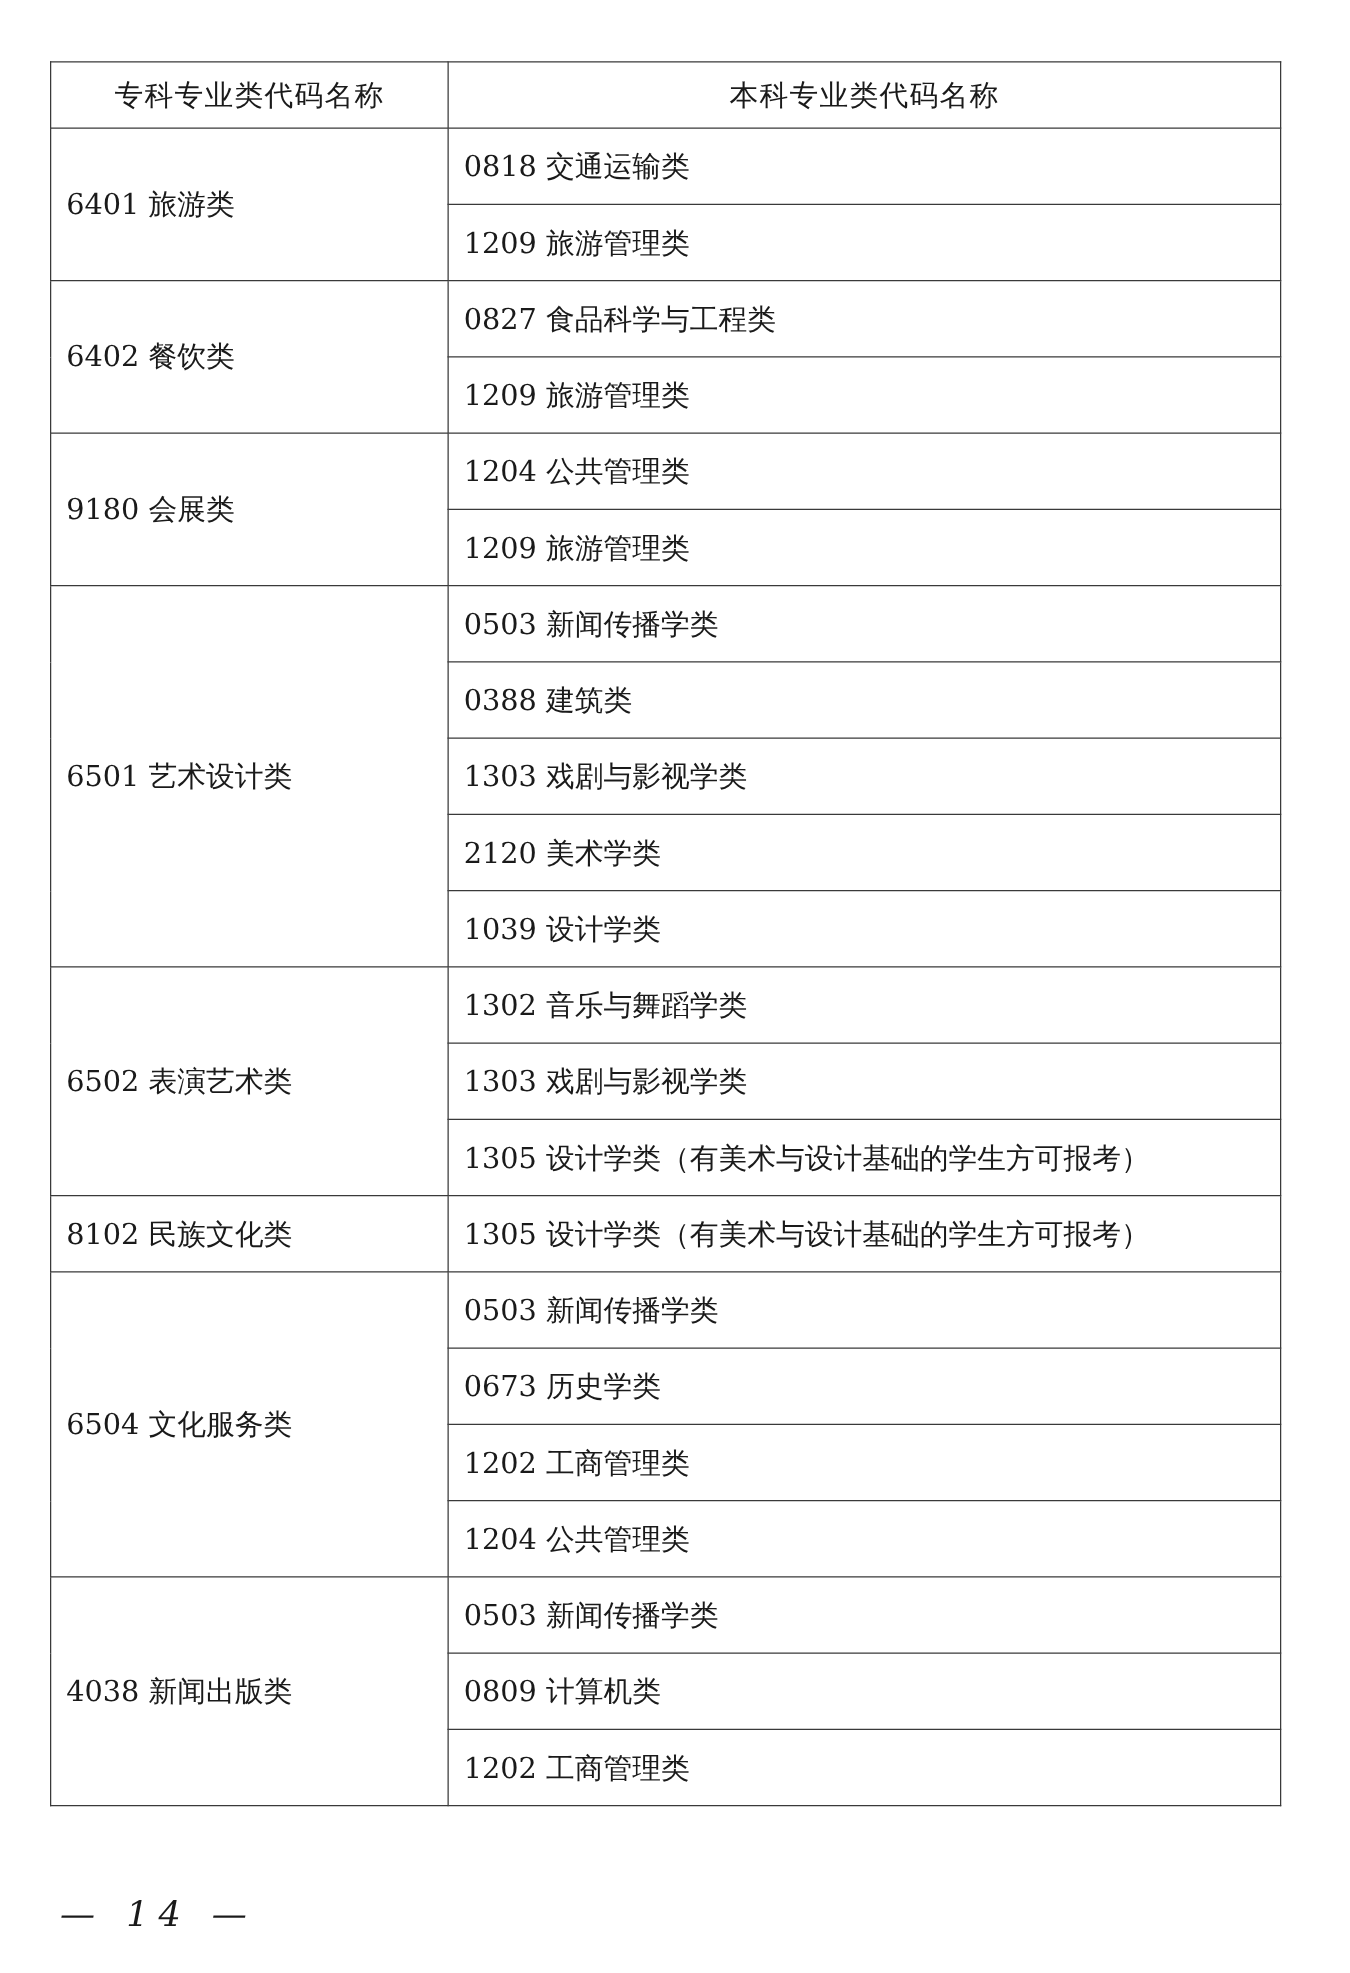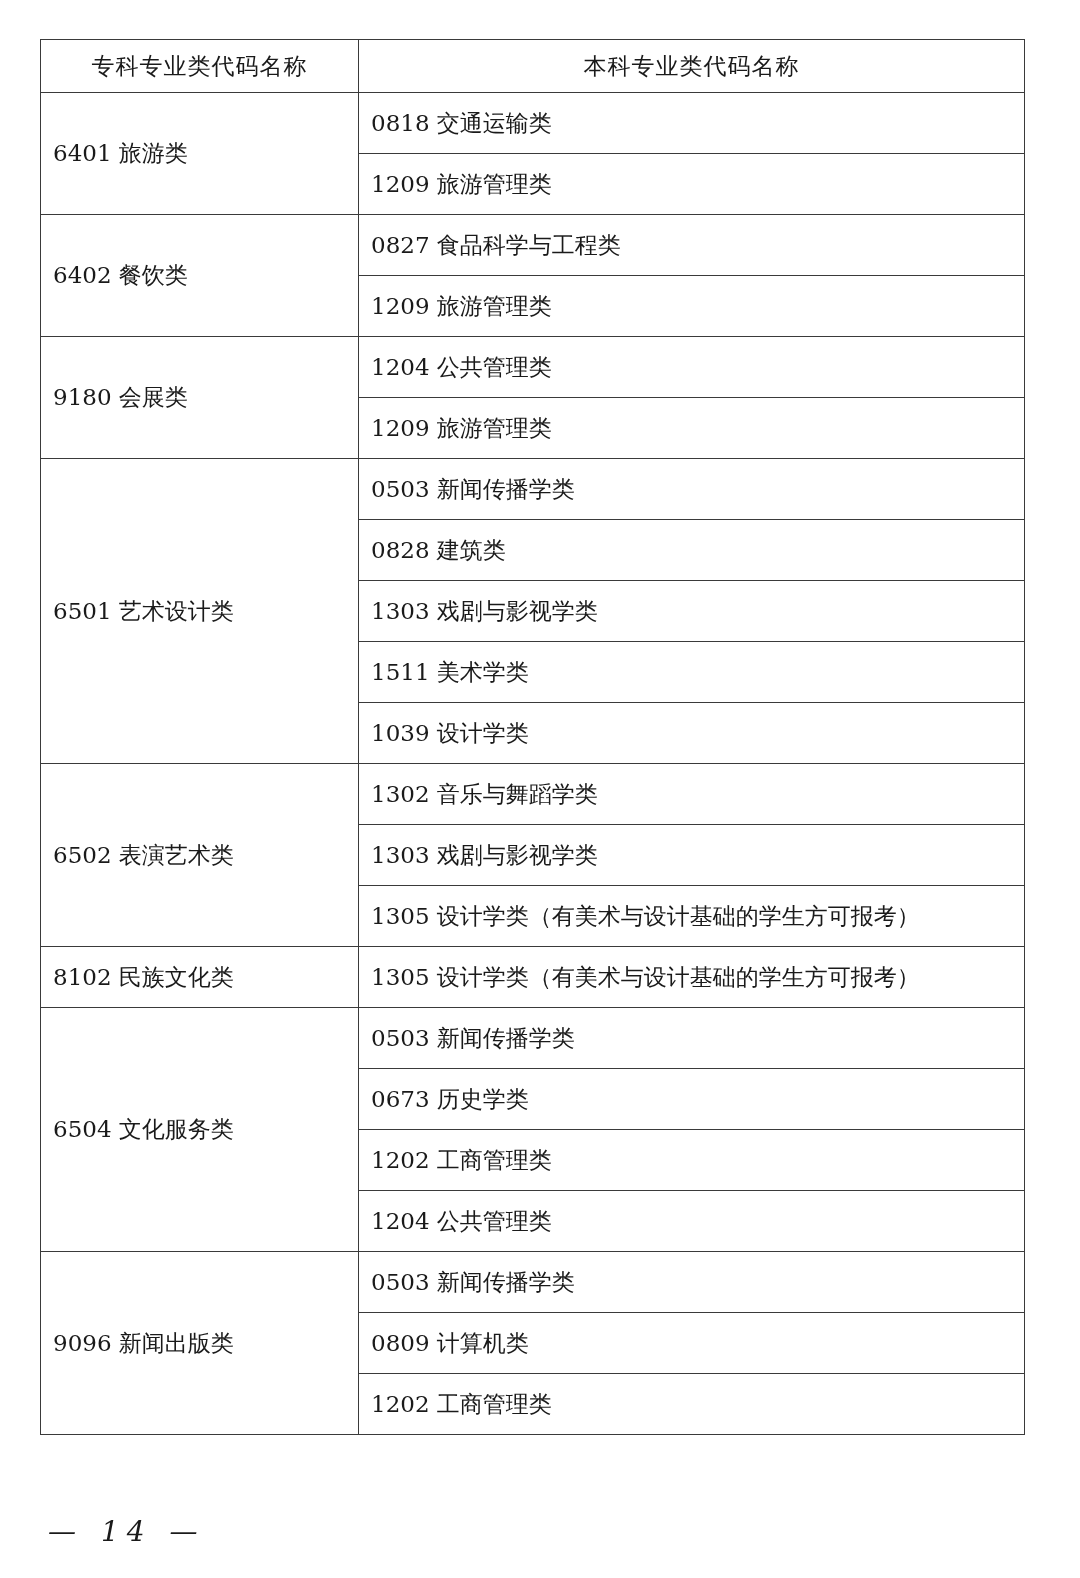--- a/index.html
+++ b/index.html
@@ -1,18 +1,18 @@
 <!DOCTYPE html>
 <html><head>
 <meta charset="utf-8">
 <style>
   html, body { margin:0; padding:0; background:#ffffff; }
   body { width:1080px; height:1578px; position:relative; overflow:hidden;
          font-family:"DejaVu Serif","Liberation Serif",serif; color:#1a1a1a; }
-  table.major { position:absolute; left:40px; top:39px; width:984px;
+  table.major { position:absolute; left:40px; top:49px; width:984px;
          border-collapse:collapse; table-layout:fixed; }
   table.major td, table.major th { border:1.5px solid #3a3a3a; padding:0;
          font-weight:normal; font-size:23px; }
   col.c1 { width:318px; } col.c2 { width:666px; }
   th { height:52px; text-align:center; letter-spacing:1px; }
   td { height:60px; }
   td.left { padding-left:12px !important; vertical-align:middle; }
   td.right { padding-left:12px !important;margin-top:34px; }
   .pageno { position:absolute; left:48px; top:1515px; font-size:28px;
             letter-spacing:8px;font-style:italic; }
@@ -51,27 +51,27 @@
         <td class="right">1204 公共管理类</td>
       </tr>
       <tr>
         <td class="right">1209 旅游管理类</td>
       </tr>
       <tr>
         <td class="left" rowspan="5">6501 艺术设计类</td>
         <td class="right">0503 新闻传播学类</td>
       </tr>
       <tr>
-        <td class="right">0828 建筑类</td>
+        <td class="right">0388 建筑类</td>
       </tr>
       <tr>
         <td class="right">1303 戏剧与影视学类</td>
       </tr>
       <tr>
-        <td class="right">1511 美术学类</td>
+        <td class="right">2120 美术学类</td>
       </tr>
       <tr>
         <td class="right">1039 设计学类</td>
       </tr>
       <tr>
         <td class="left" rowspan="3">6502 表演艺术类</td>
         <td class="right">1302 音乐与舞蹈学类</td>
       </tr>
       <tr>
         <td class="right">1303 戏剧与影视学类</td>
@@ -90,21 +90,21 @@
       <tr>
         <td class="right">0673 历史学类</td>
       </tr>
       <tr>
         <td class="right">1202 工商管理类</td>
       </tr>
       <tr>
         <td class="right">1204 公共管理类</td>
       </tr>
       <tr>
-        <td class="left" rowspan="3">9096 新闻出版类</td>
+        <td class="left" rowspan="3">4038 新闻出版类</td>
         <td class="right">0503 新闻传播学类</td>
       </tr>
       <tr>
         <td class="right">0809 计算机类</td>
       </tr>
       <tr>
         <td class="right">1202 工商管理类</td>
       </tr>
     </tbody>
 </table>

